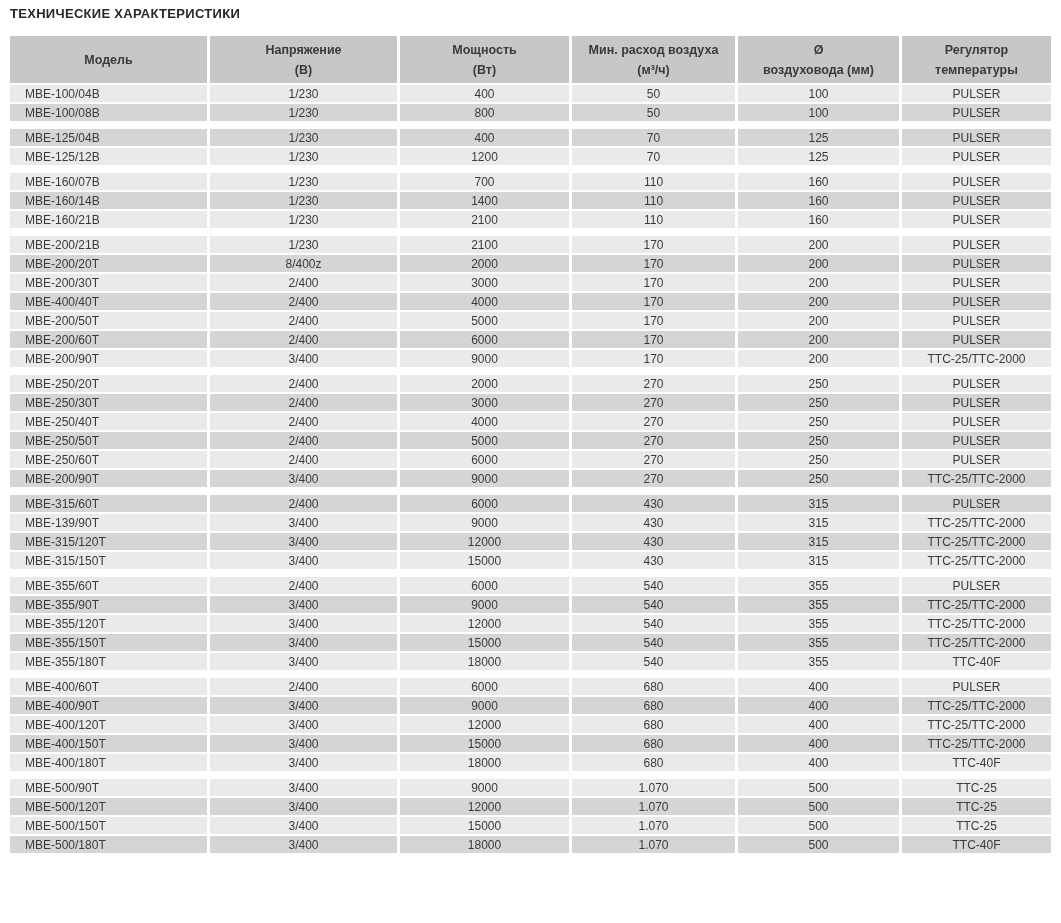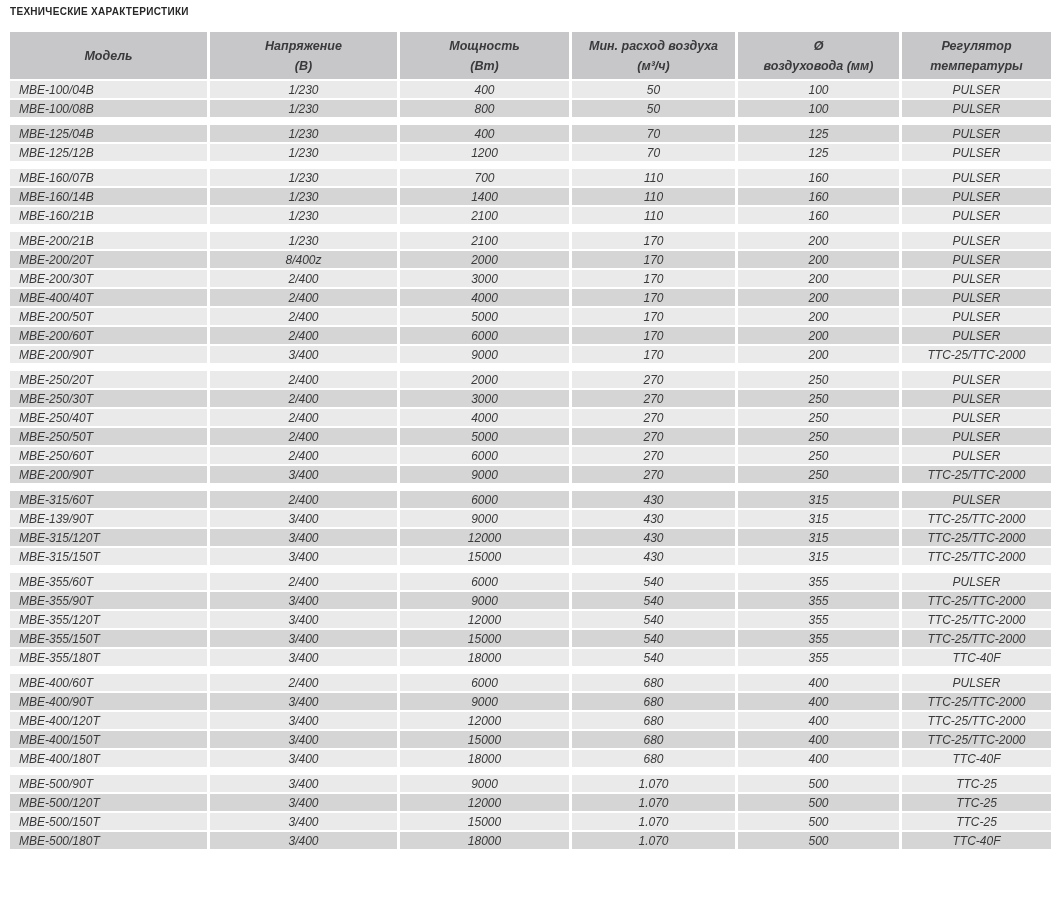--- a/index.html
+++ b/index.html
@@ -11,30 +11,29 @@
   }
   html,body{margin:0;padding:0;background:#ffffff;}
   body{
     width:1061px;height:923px;
     font-family:"Liberation Sans","DejaVu Sans",sans-serif;
     color:var(--text);
     -webkit-font-smoothing:antialiased;
   }
   .page{padding:4px 10px 0 10px;}
   .title{
-    font-size:10px;font-weight:700;letter-spacing:0.3px;
+    font-size:13px;font-weight:700;letter-spacing:0.3px;
     color:var(--title-text);
     margin:2px 0 13px 0;
   }
   table.specs{
     width:1041px;
     table-layout:fixed;
     border-collapse:separate;
     border-spacing:0 2px;
-    font-style:italic;
   }
   th,td{
     box-sizing:border-box;
     border-right:3px solid #ffffff;
     overflow:hidden;
     white-space:nowrap;
   }
   th:last-child,td:last-child{border-right:none;}
   thead th{
     background:var(--header-bg);
@@ -46,21 +45,21 @@
     vertical-align:middle;
   }
   .th-line{line-height:20px;}
   tbody td{
     height:17px;
     padding:0 2px;
     font-size:12px;
     text-align:center;
     vertical-align:middle;
   }
-  tbody td.model{text-align:left;padding-left:9px;}
+  tbody td.model{text-align:left;padding-left:15px;}
   tbody tr:nth-child(odd) td{background:var(--row-light);}
   tbody tr:nth-child(even) td{background:var(--row-dark);}
   tbody tr.sep td{background:transparent;height:4px;border-right:none;padding:0;}
 </style>
 </head>
 <body>
 
 <div class="page">
   <h1 class="title">ТЕХНИЧЕСКИЕ ХАРАКТЕРИСТИКИ</h1>
 

